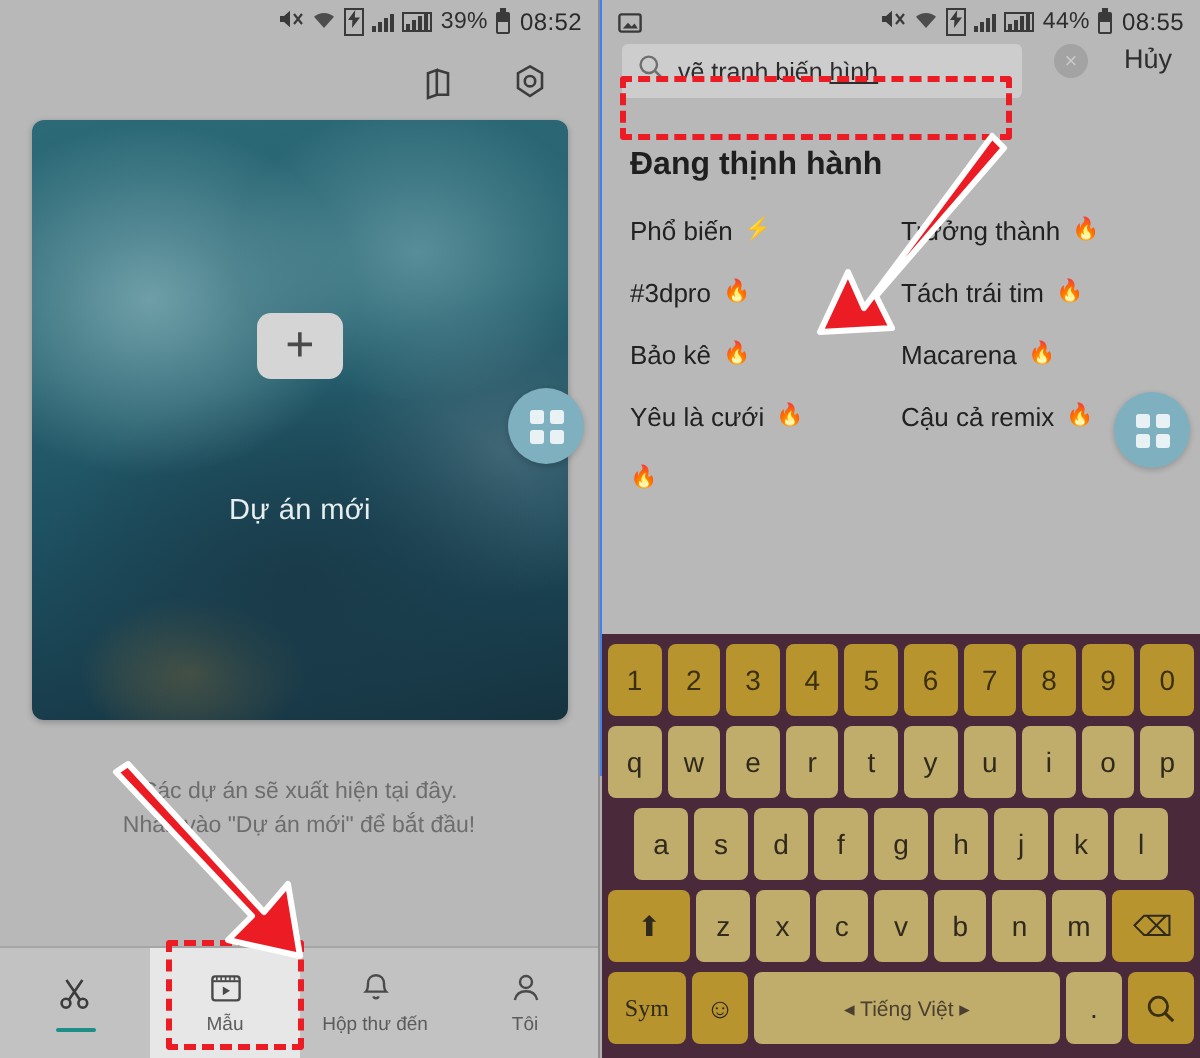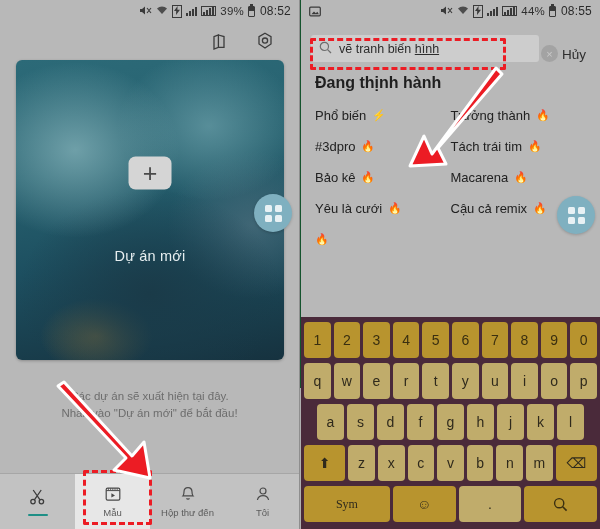--- a/index.html
+++ b/index.html
@@ -2,21 +2,21 @@
 <html><head>
 <meta charset="utf-8">
 <style>
   * { box-sizing: border-box; margin: 0; padding: 0; }
   html, body {
     width: 600px; height: 529px;
     font-family: "Liberation Sans", sans-serif;
     background: #b0b0b0;
     overflow: hidden;
   }
-  .stage { position: relative; width: 600px; height: 388px; background: #14532d; border-radius: 32px; }
+  .stage { position: relative; width: 600px; height: 388px; background: #3b82f6; border-radius: 32px; }
 
   
   .phone {
     position: absolute; top: 0; height: 529px;
     background: #b8b8b8;
     overflow: hidden;
   }
   .phone-left  { left: 0;   width: 300px; border-right: 1px solid #8e8e8e; }
   .phone-right { left: 301px; width: 299px; }
 
@@ -111,21 +111,21 @@
     flex: 1; display: flex; flex-direction: column;
     align-items: center; justify-content: center; gap: 4px; height: 100%;
     color: #5d5d5d; font-size: 9.5px;
   }
   .nav-item.active-tab { background: #e7e7e7; }
   .nav-label { font-size: 9.5px; color: #5b5b5b; }
   .active-underline { width: 20px; height: 2px; background: #1e8f86; border-radius:1px; margin-top:3px; }
 
   
   .search-row {
-    height: 40px; display: flex; align-items: flex-end; gap: 4px;
+    height: 40px; display: flex; align-items: flex-start; gap: 18px;
     padding: 0 10px;
   }
   .search-box {
     flex: 1; height: 27px; background: #cdcdcd; border-radius: 3px;
     display: flex; align-items: center; gap: 7px; padding: 0 8px;
     position: relative;
   }
   .search-text { font-size: 12.5px; color: #2c2c2c; }
   .search-text u { text-decoration: underline; text-decoration-color: #2c2c2c; }
   .clear-btn {
@@ -443,20 +443,21 @@
         <div class="key">c</div>
         <div class="key">v</div>
         <div class="key">b</div>
         <div class="key">n</div>
         <div class="key">m</div>
         <div class="key fn wide-del">⌫</div>
       </div>
       <div class="krow">
         <div class="key fn sym">Sym</div>
         <div class="key fn emo">☺</div>
+        <div class="key space">◂  Tiếng Việt  ▸</div>
         <div class="key dot">.</div>
         <div class="key srch">
           <svg width="15" height="15" viewBox="0 0 15 15">
               <circle cx="6.2" cy="6.2" r="4.6" fill="none" stroke="#3a2f10" stroke-width="1.4"></circle>
               <path d="M9.7 9.7 13.6 13.6" stroke="#3a2f10" stroke-width="1.6"></path>
             </svg>
         </div>
       </div>
     </div>
 

